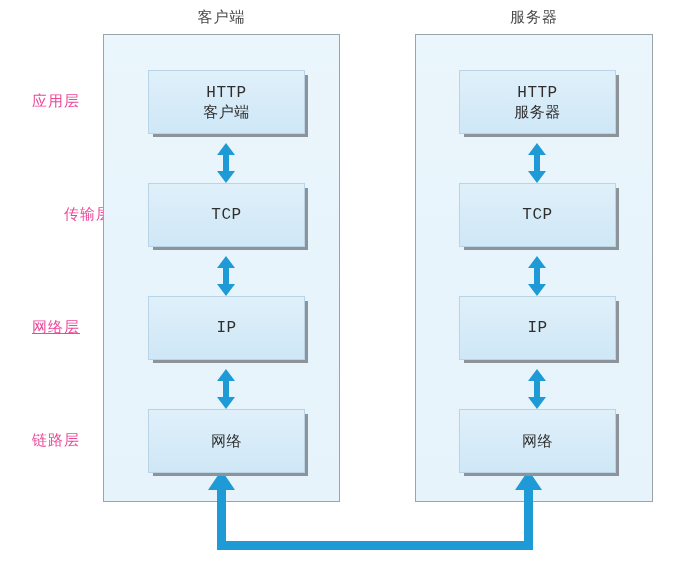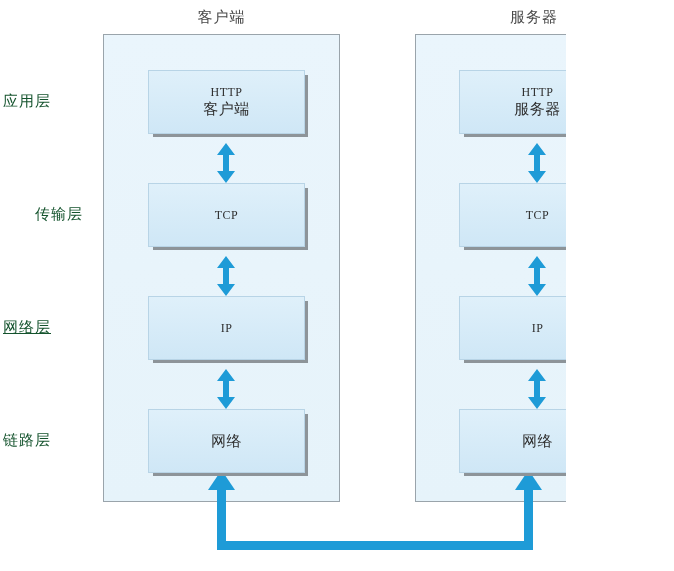--- a/index.html
+++ b/index.html
@@ -5,34 +5,34 @@
   html, body {
     margin: 0;
     padding: 0;
     background: #ffffff;
   }
   body {
     font-family: "Liberation Sans", "DejaVu Sans", sans-serif;
   }
   #stage {
     position: relative;
-    width: 566px;
+    width: 674px;
     height: 571px;
     background: #ffffff;
     overflow: hidden;
   }
 
   
   .layer-label {
     position: absolute;
-    left: 3px;
+    left: 32px;
     width: 80px;
     text-align: left;
     font-size: 15px;
-    color: #14532d;
+    color: #ec4899;
     letter-spacing: 1px;
     font-family: "DejaVu Sans", "Liberation Sans", sans-serif;
   }
 
   
   .col-title {
     position: absolute;
     top: 8px;
     font-size: 15px;
     color: #4a4a4a;
@@ -78,22 +78,22 @@
   .proto-line {
     font-size: 15px;
     color: #2f2f2f;
     letter-spacing: 0.5px;
   }
   .proto-line.cjk {
     font-family: "DejaVu Sans", "Liberation Sans", sans-serif;
     font-size: 15px;
   }
   .proto-line.latin {
-    font-family: Liberation Serif, serif;
-    font-size: 12px;
+    font-family: Liberation Mono, monospace;
+    font-size: 16px;
   }
 
   
   .varrow {
     position: absolute;
     width: 22px;
     height: 40px;
     z-index: 3;
   }
 

